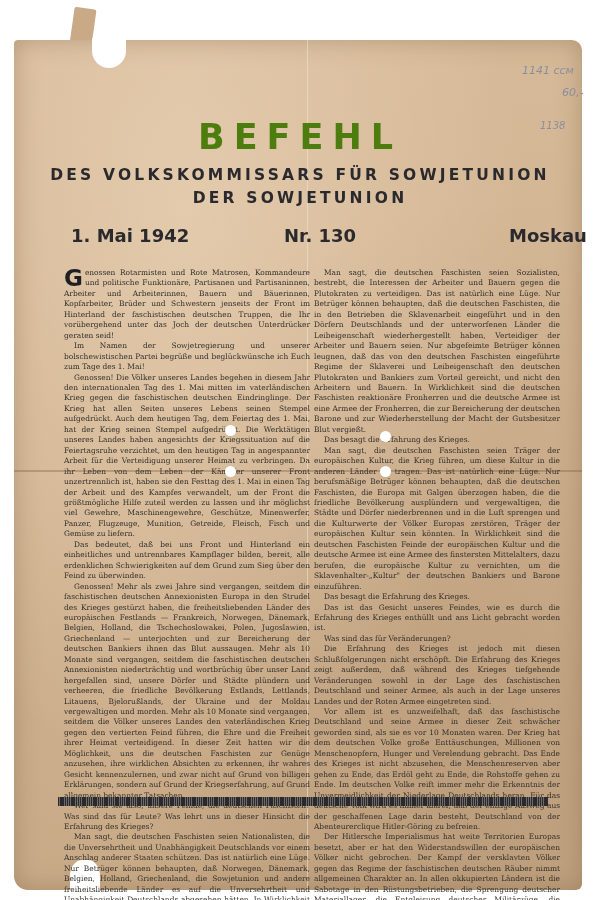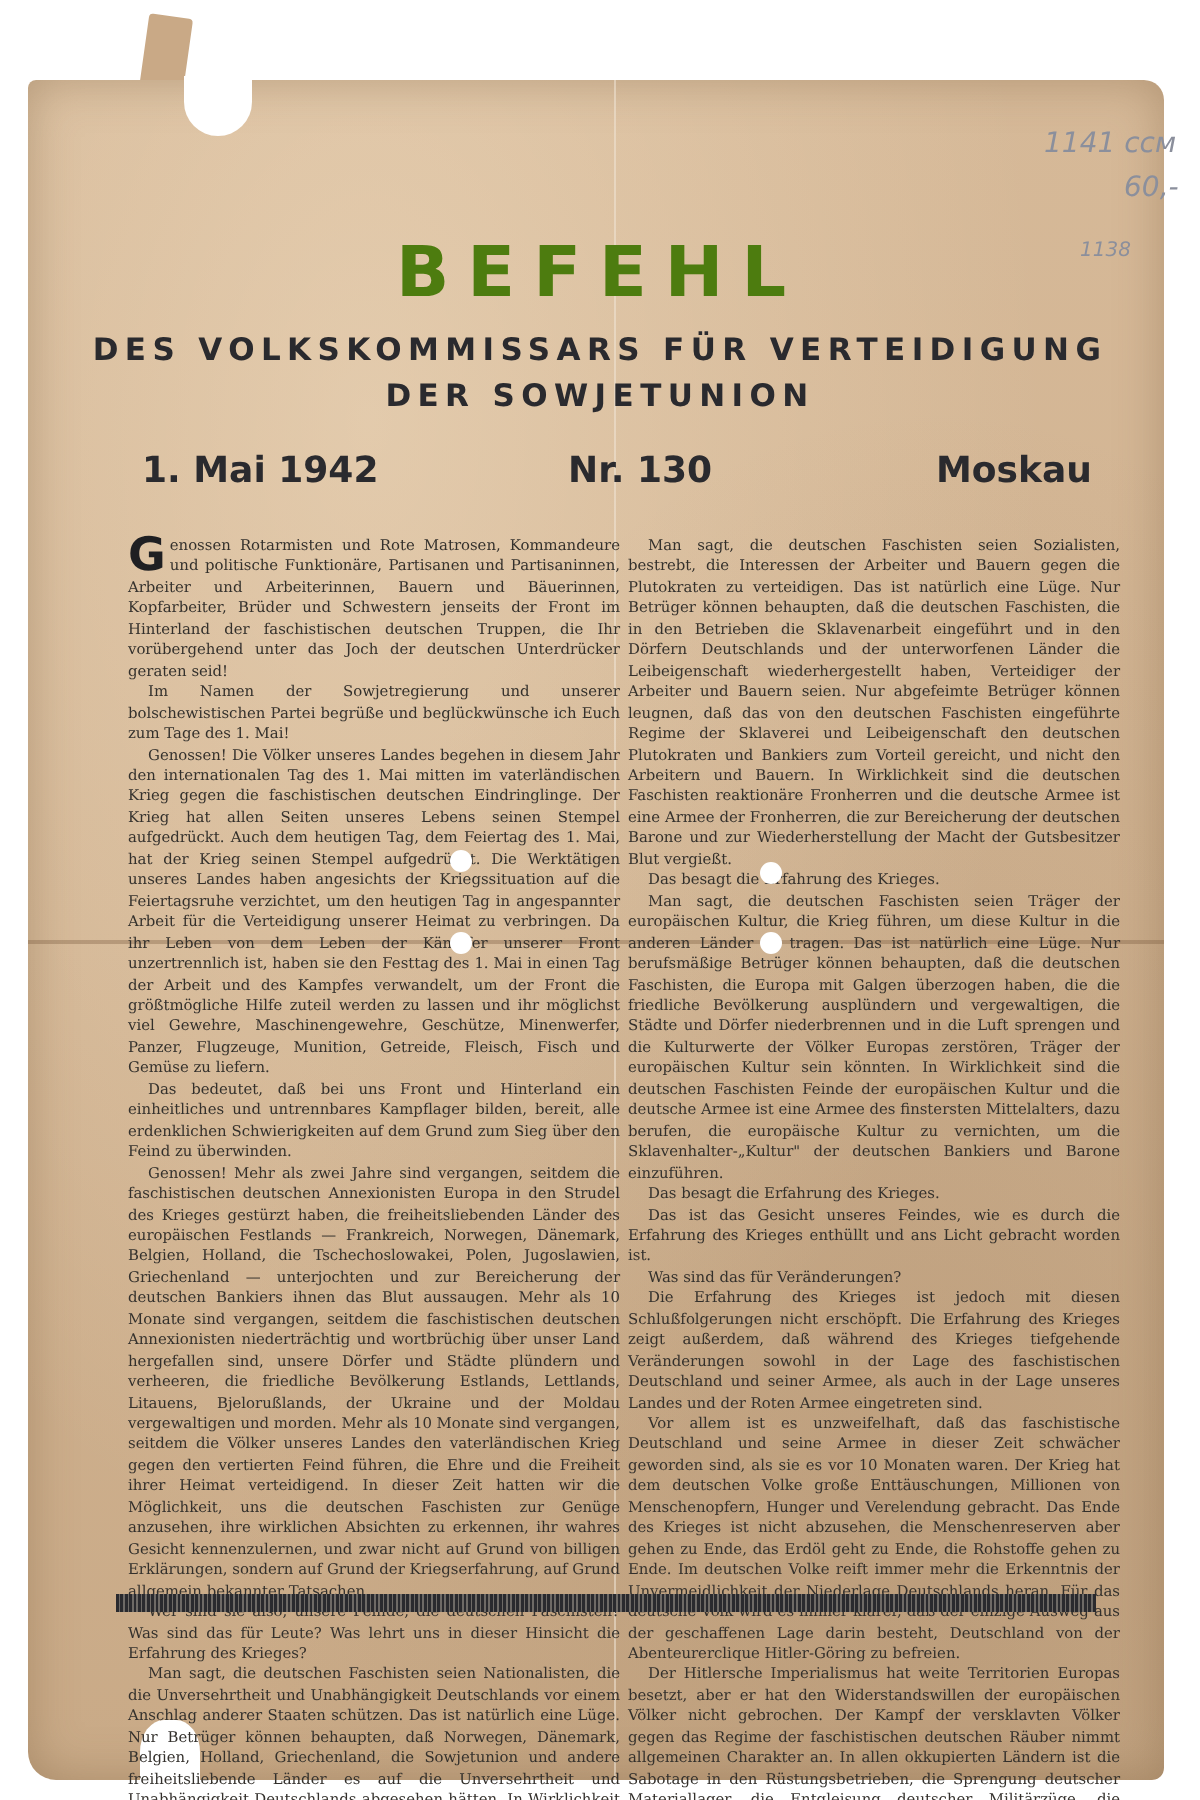--- a/index.html
+++ b/index.html
@@ -13,21 +13,21 @@
              linear-gradient(180deg, #d6b998 0%, #d1b391 50%, #c9aa87 100%);
            border-radius:4px 10px 6px 14px;
            box-shadow: inset 0 0 24px rgba(110,80,50,0.35); }
   .tab { position:absolute; left:72px; top:8px; width:22px; height:38px; background:#c9a986;
          transform:rotate(8deg); border-radius:2px; }
   .notch { position:absolute; left:92px; top:38px; width:34px; height:30px; background:#fff; border-radius:0 0 20px 20px; }
   .tear-bottom { position:absolute; left:70px; top:860px; width:30px; height:40px; background:#fff; border-radius:40% 40% 0 0; }
   .fold-v { position:absolute; left:307px; top:40px; width:1px; height:850px; background:rgba(240,230,215,0.55); }
   .fold-h { position:absolute; left:14px; top:470px; width:568px; height:2px; background:rgba(120,90,60,0.35); }
   .hole { position:absolute; width:11px; height:11px; border-radius:50%; background:#fff; }
-  .pencil { position:absolute; font-family:"DejaVu Sans", sans-serif; color:#8b8f9c; font-size:14px; font-style:italic; }
+  .pencil { position:absolute; font-family:"DejaVu Sans", sans-serif; color:#8b8f9c; font-size:11px; font-style:italic; }
   .title { position:absolute; left:0; top:117px; width:600px; text-align:center;
            font-family:"DejaVu Sans", sans-serif; font-weight:bold; color:#4d7c0f;
            font-size:35px; letter-spacing:9px; }
   .subtitle { position:absolute; left:0; width:600px; text-align:center;
            font-family:"DejaVu Sans", sans-serif; font-weight:bold; color:#2a2a2e;
            font-size:15.5px; letter-spacing:3.2px; }
   .meta { position:absolute; top:225px; font-family:"DejaVu Sans", sans-serif; font-weight:bold;
           color:#2a2a2e; font-size:18px; }
   .col { position:absolute; top:268px; width:246px; font-size:7.45px; line-height:10.45px;
          color:#33302c; text-align:justify; hyphens:auto; }
@@ -46,26 +46,26 @@
 <div class="notch"></div>
 <div class="tear-bottom"></div>
 <div class="fold-v"></div>
 <div class="fold-h"></div>
 
 <div class="pencil" style="left:522px; top:64px;">1141 ссм</div>
 <div class="pencil" style="left:562px; top:86px;">60,-</div>
 <div class="pencil" style="left:540px; top:120px; font-size:10px;">1138</div>
 
 <div class="title">BEFEHL</div>
-<div class="subtitle" style="top:166px;">DES VOLKSKOMMISSARS FÜR VERTEIDIGUNG</div>
+<div class="subtitle" style="top:166px;">DES VOLKSKOMMISSARS FÜR SOWJETUNION</div>
 <div class="subtitle" style="top:189px;">DER SOWJETUNION</div>
 
 <div class="meta" style="left:71px;">1. Mai 1942</div>
 <div class="meta" style="left:284px;">Nr. 130</div>
-<div class="meta" style="left:468px;">Moskau</div>
+<div class="meta" style="left:509px;">Moskau</div>
 
 <div class="col" style="left:64px;">
   <p class="first"><span class="dropcap">G</span><span>enossen Rotarmisten und Rote Matrosen, Kommandeure und politische Funktionäre, Partisanen und Partisaninnen, Arbeiter und Arbeiterinnen, Bauern und Bäuerinnen, Kopfarbeiter, Brüder und Schwestern jenseits der Front im Hinterland der faschistischen deutschen Truppen, die Ihr vorübergehend unter das Joch der deutschen Unterdrücker geraten seid!</span></p>
   <p>Im Namen der Sowjetregierung und unserer bolschewistischen Partei begrüße und beglückwünsche ich Euch zum Tage des 1. Mai!</p>
   <p>Genossen! Die Völker unseres Landes begehen in diesem Jahr den internationalen Tag des 1. Mai mitten im vaterländischen Krieg gegen die faschistischen deutschen Eindringlinge. Der Krieg hat allen Seiten unseres Lebens seinen Stempel aufgedrückt. Auch dem heutigen Tag, dem Feiertag des 1. Mai, hat der Krieg seinen Stempel aufgedrückt. Die Werktätigen unseres Landes haben angesichts der Kriegssituation auf die Feiertagsruhe verzichtet, um den heutigen Tag in angespannter Arbeit für die Verteidigung unserer Heimat zu verbringen. Da ihr Leben von dem Leben der Kämpfer unserer Front unzertrennlich ist, haben sie den Festtag des 1. Mai in einen Tag der Arbeit und des Kampfes verwandelt, um der Front die größtmögliche Hilfe zuteil werden zu lassen und ihr möglichst viel Gewehre, Maschinengewehre, Geschütze, Minenwerfer, Panzer, Flugzeuge, Munition, Getreide, Fleisch, Fisch und Gemüse zu liefern.</p>
   <p>Das bedeutet, daß bei uns Front und Hinterland ein einheitliches und untrennbares Kampflager bilden, bereit, alle erdenklichen Schwierigkeiten auf dem Grund zum Sieg über den Feind zu überwinden.</p>
   <p>Genossen! Mehr als zwei Jahre sind vergangen, seitdem die faschistischen deutschen Annexionisten Europa in den Strudel des Krieges gestürzt haben, die freiheitsliebenden Länder des europäischen Festlands — Frankreich, Norwegen, Dänemark, Belgien, Holland, die Tschechoslowakei, Polen, Jugoslawien, Griechenland — unterjochten und zur Bereicherung der deutschen Bankiers ihnen das Blut aussaugen. Mehr als 10 Monate sind vergangen, seitdem die faschistischen deutschen Annexionisten niederträchtig und wortbrüchig über unser Land hergefallen sind, unsere Dörfer und Städte plündern und verheeren, die friedliche Bevölkerung Estlands, Lettlands, Litauens, Bjelorußlands, der Ukraine und der Moldau vergewaltigen und morden. Mehr als 10 Monate sind vergangen, seitdem die Völker unseres Landes den vaterländischen Krieg gegen den vertierten Feind führen, die Ehre und die Freiheit ihrer Heimat verteidigend. In dieser Zeit hatten wir die Möglichkeit, uns die deutschen Faschisten zur Genüge anzusehen, ihre wirklichen Absichten zu erkennen, ihr wahres Gesicht kennenzulernen, und zwar nicht auf Grund von billigen Erklärungen, sondern auf Grund der Kriegserfahrung, auf Grund allgemein bekannter Tatsachen.</p>
   <p>Wer sind sie also, unsere Feinde, die deutschen Faschisten? Was sind das für Leute? Was lehrt uns in dieser Hinsicht die Erfahrung des Krieges?</p>
   <p>Man sagt, die deutschen Faschisten seien Nationalisten, die die Unversehrtheit und Unabhängigkeit Deutschlands vor einem Anschlag anderer Staaten schützen. Das ist natürlich eine Lüge. Nur Betrüger können behaupten, daß Norwegen, Dänemark, Belgien, Holland, Griechenland, die Sowjetunion und andere freiheitsliebende Länder es auf die Unversehrtheit und Unabhängigkeit Deutschlands abgesehen hätten. In Wirklichkeit sind die deutschen Faschisten keine Nationalisten, sondern Imperialisten, die fremde Länder annektieren und ihnen das Blut aussaugen, um die deutschen Bankiers und Plutokraten zu bereichern. Göring, ein Oberhaupt der deutschen Faschisten, ist bekanntlich selber einer der größten Bankiers und Plutokraten, der Dutzende von Betrieben ausbeutet. Hitler, Goebbels, Ribbentrop, Himmler und die anderen Machthaber des heutigen Deutschland sind die Kettenhunde der deutschen Bankiers, die die Interessen der letzteren über alle anderen Interessen stellen. Die deutsche Armee ist in den Händen dieser Herren ein blindes Werkzeug, dazu berufen, das eigene und fremdes Blut zu vergießen, sich und andere zu Krüppeln zu schlagen, und dies nicht um Deutschlands Interessen willen, sondern zur Bereicherung der deutschen Bankiers und Plutokraten.</p>
 

